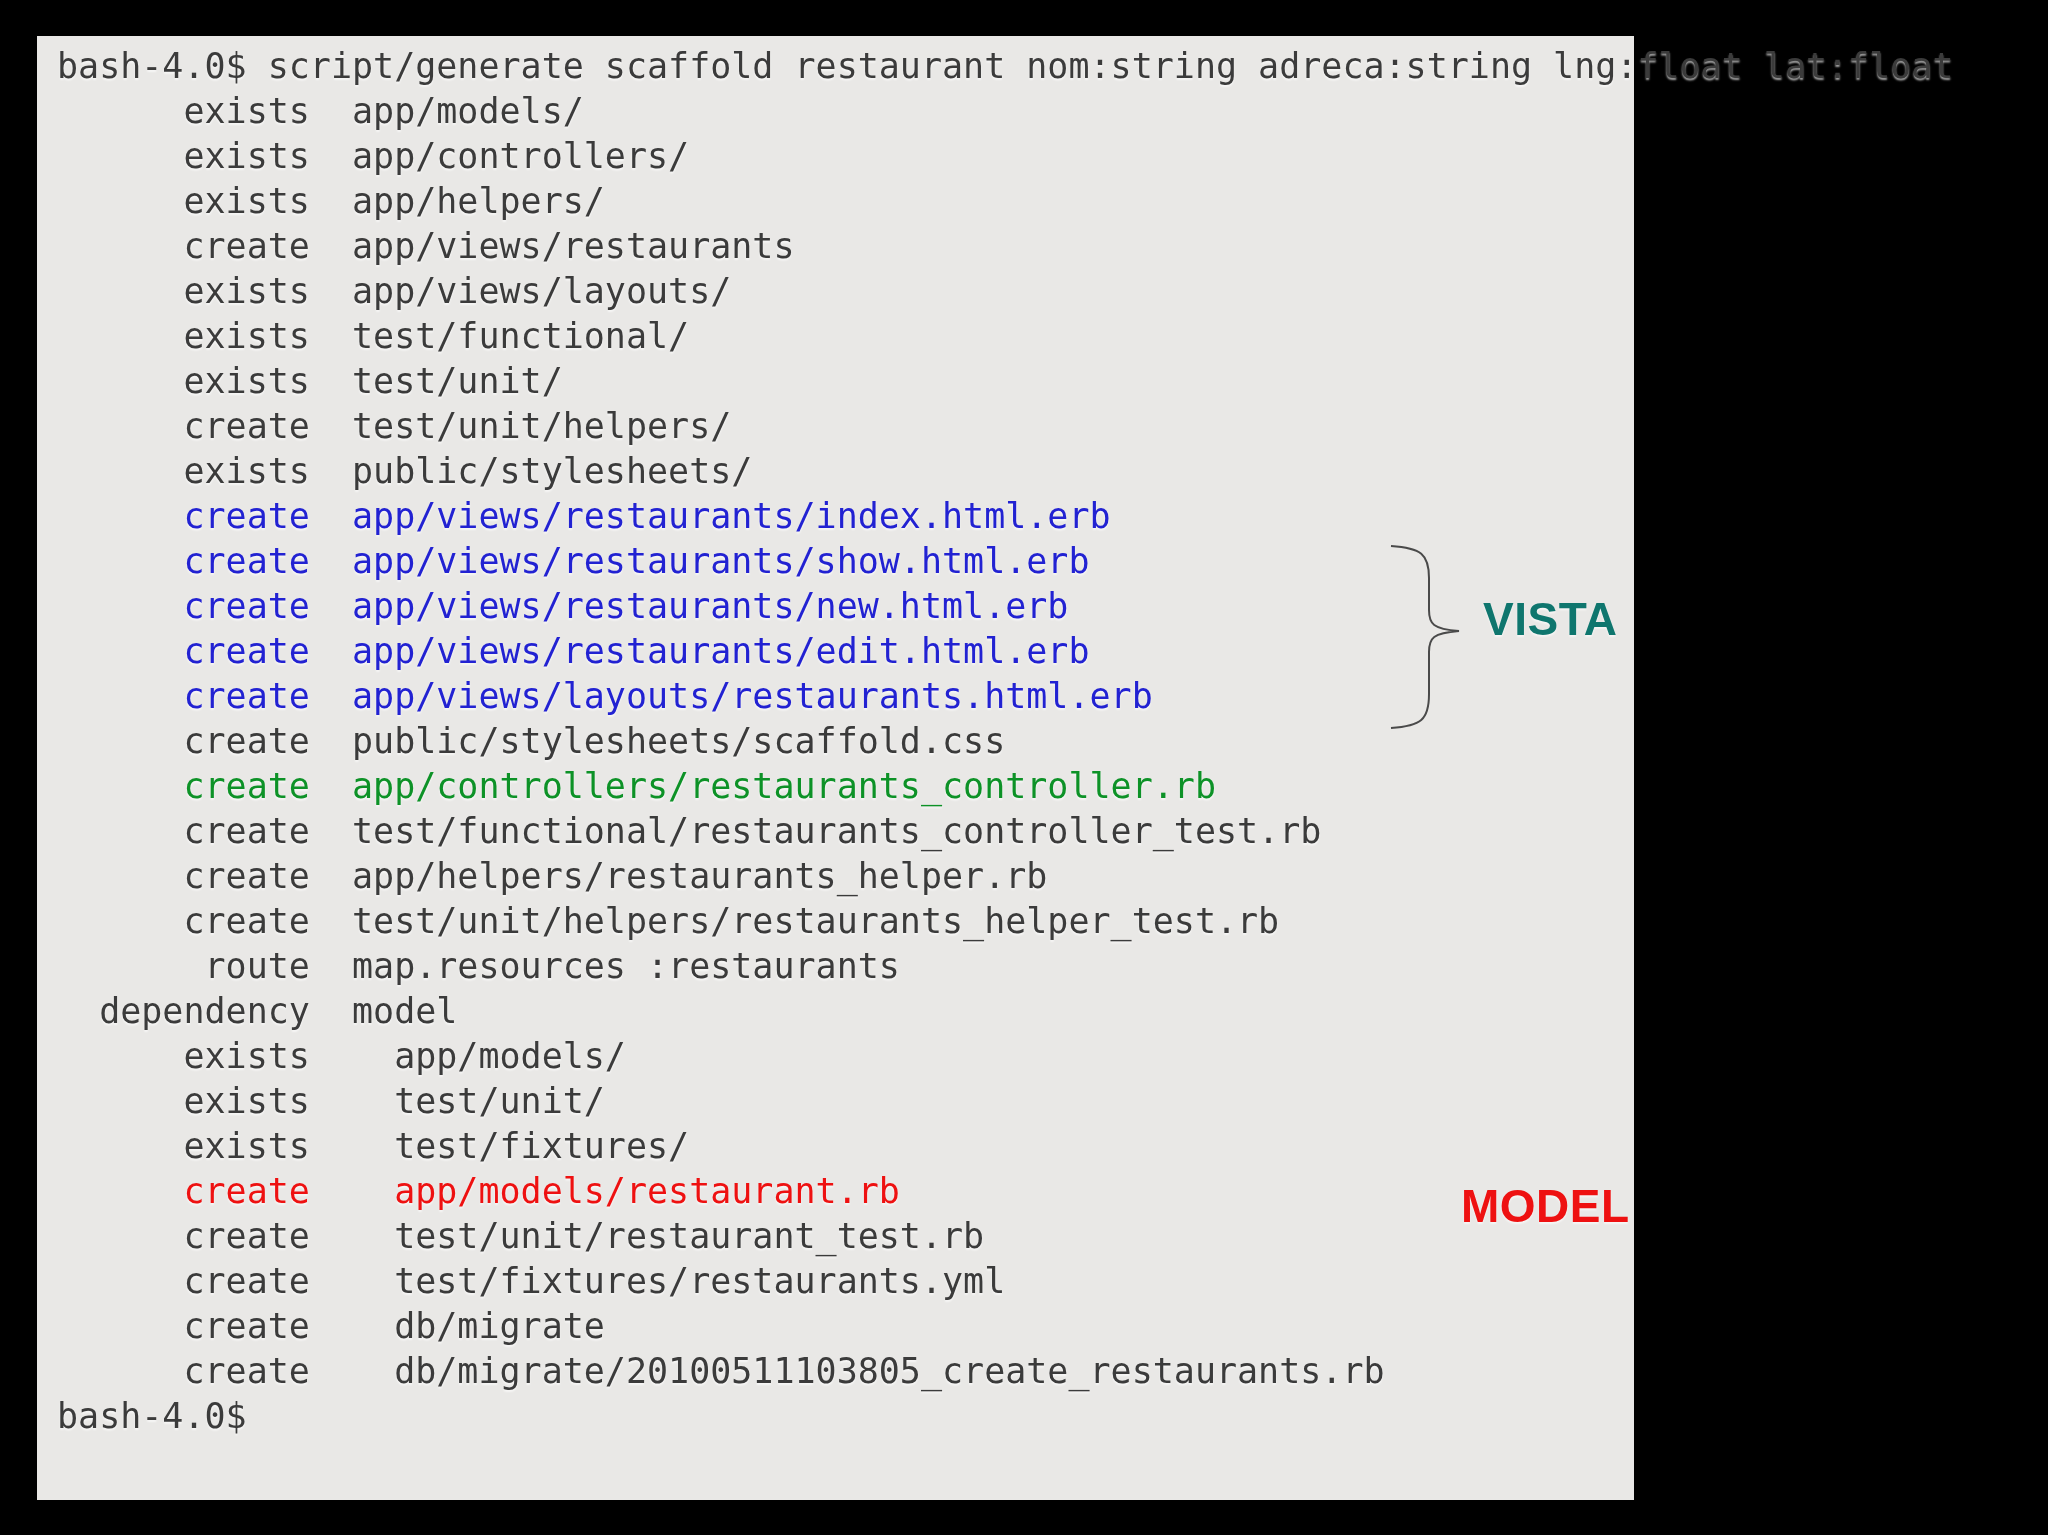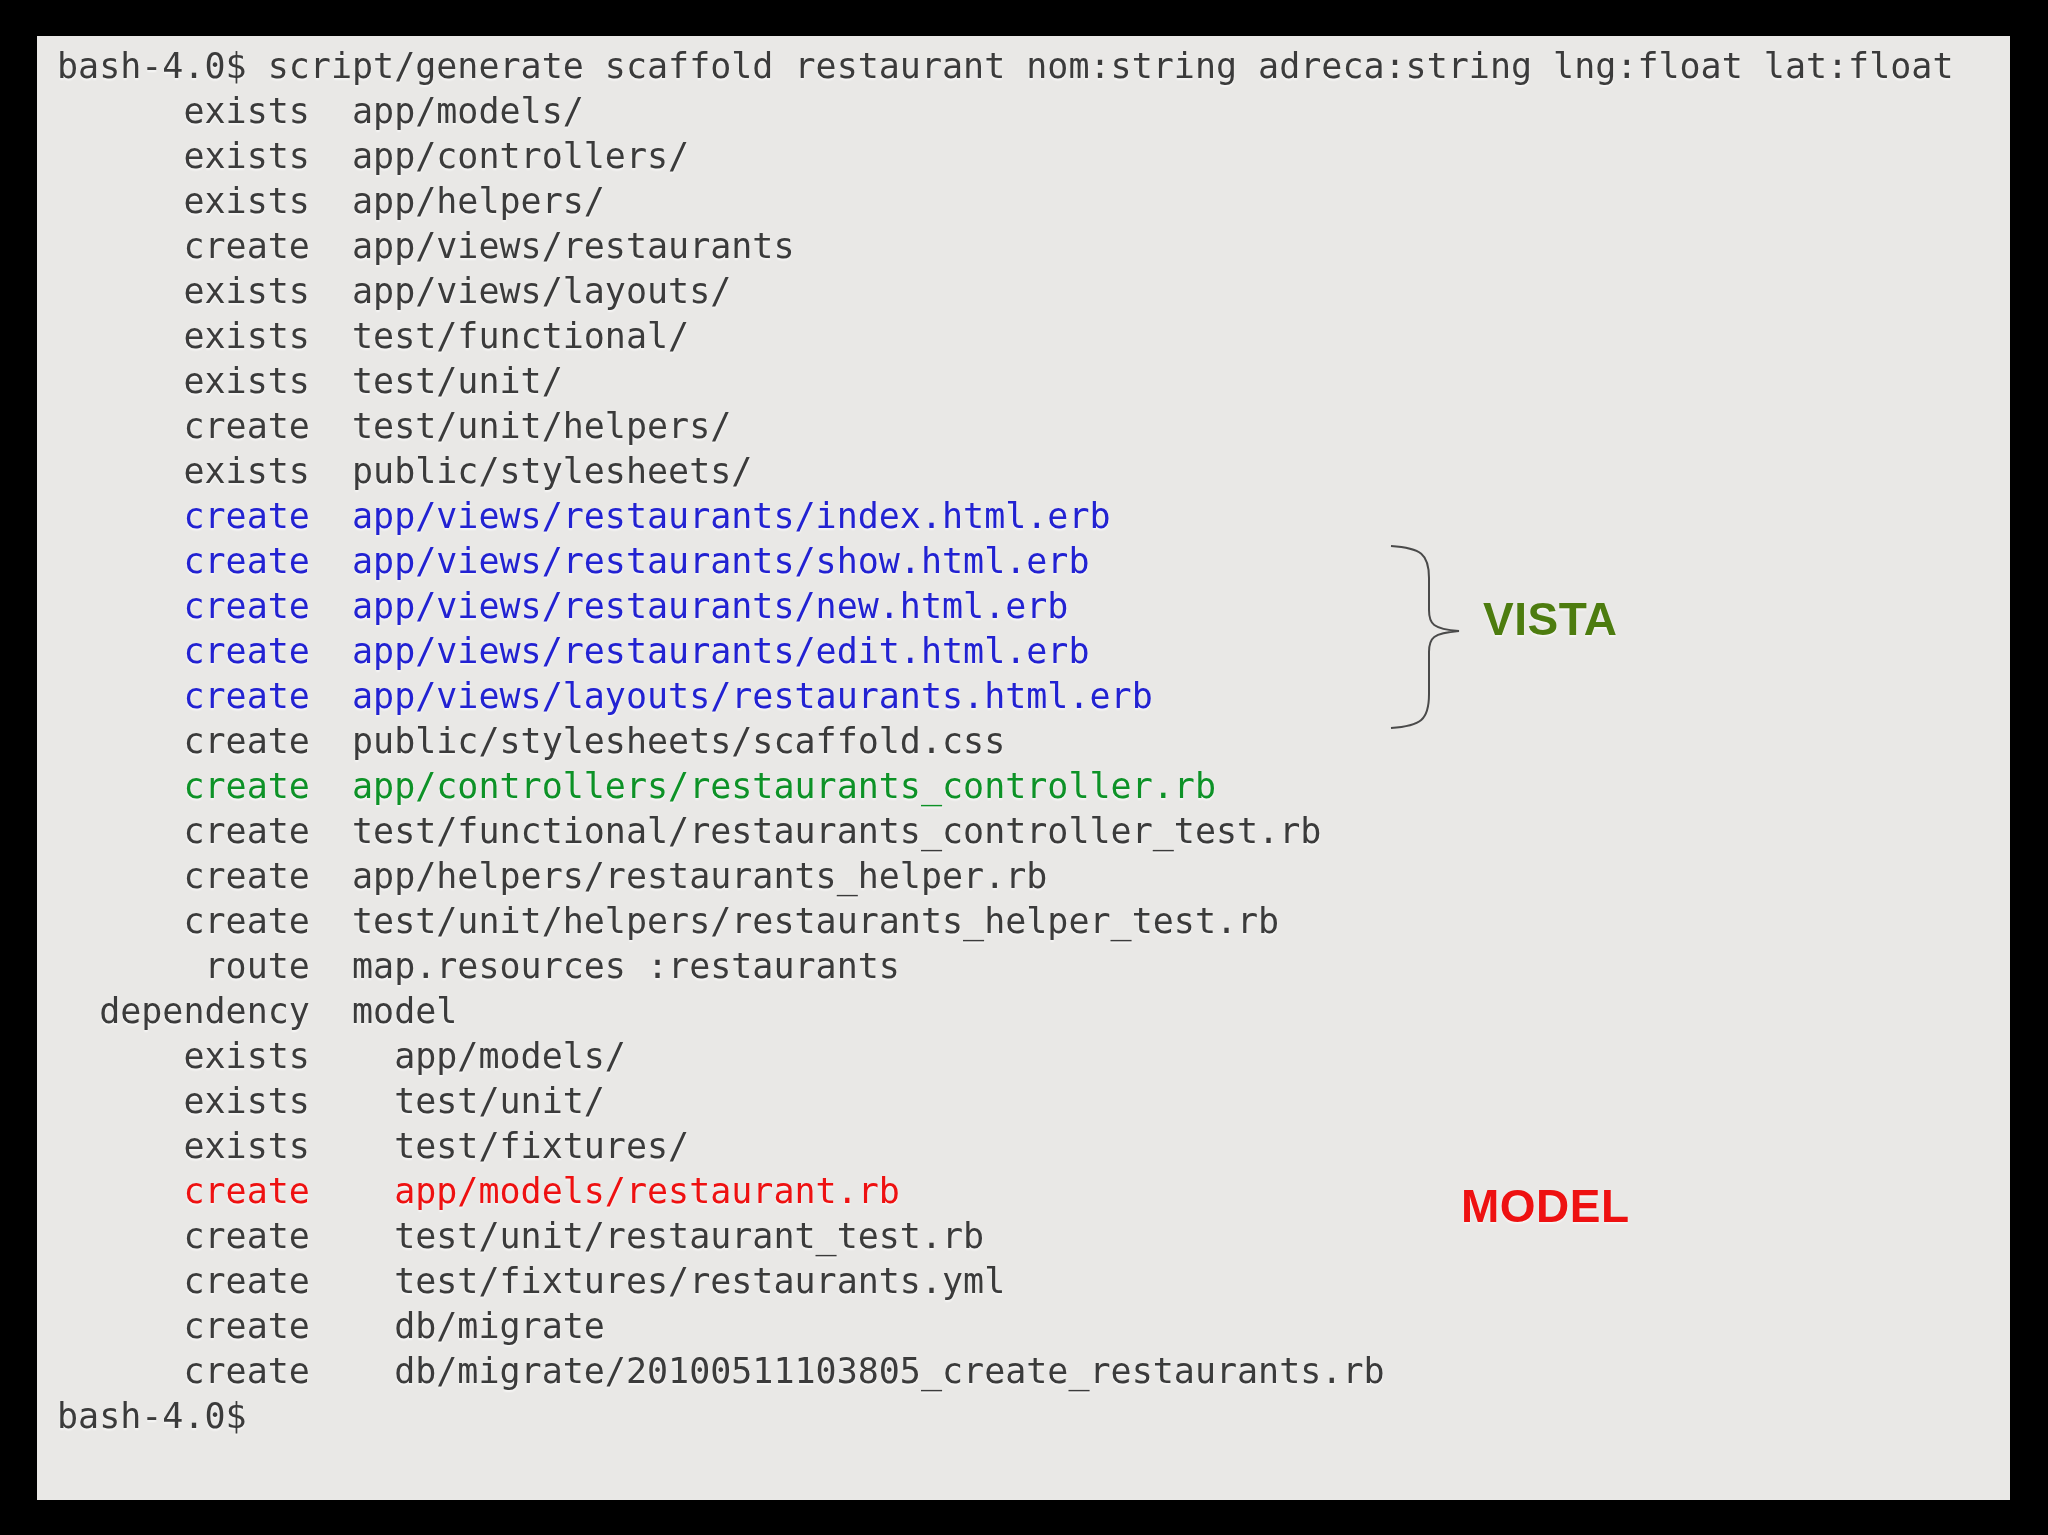--- a/index.html
+++ b/index.html
@@ -6,21 +6,21 @@
   body{
     width:2048px;height:1535px;
     background:#000;
     position:relative;
     font-family:"DejaVu Sans Mono", monospace;
     overflow:hidden;
   }
   .terminal{
     position:absolute;
     left:37px; top:36px;
-    width:1973px; height:1464px;
+    width:1597px; height:1464px;
     background:#e9e8e6;
   }
   .term-pre{
     position:absolute;
     left:20px; top:8px;
     margin:0;
     font-family:"DejaVu Sans Mono", monospace;
     font-size:35px;
     line-height:45px;
     white-space:pre;
@@ -50,18 +50,18 @@
 <body>
 
 <div class="terminal">
 
   <pre class="term-pre" id="terminal-output"><div class="term-line" style="color: rgb(59, 59, 59);">bash-4.0$ script/generate scaffold restaurant nom:string adreca:string lng:float lat:float</div><div class="term-line" style="color: rgb(59, 59, 59);">      exists  app/models/</div><div class="term-line" style="color: rgb(59, 59, 59);">      exists  app/controllers/</div><div class="term-line" style="color: rgb(59, 59, 59);">      exists  app/helpers/</div><div class="term-line" style="color: rgb(59, 59, 59);">      create  app/views/restaurants</div><div class="term-line" style="color: rgb(59, 59, 59);">      exists  app/views/layouts/</div><div class="term-line" style="color: rgb(59, 59, 59);">      exists  test/functional/</div><div class="term-line" style="color: rgb(59, 59, 59);">      exists  test/unit/</div><div class="term-line" style="color: rgb(59, 59, 59);">      create  test/unit/helpers/</div><div class="term-line" style="color: rgb(59, 59, 59);">      exists  public/stylesheets/</div><div class="term-line" style="color: rgb(34, 34, 210);">      create  app/views/restaurants/index.html.erb</div><div class="term-line" style="color: rgb(34, 34, 210);">      create  app/views/restaurants/show.html.erb</div><div class="term-line" style="color: rgb(34, 34, 210);">      create  app/views/restaurants/new.html.erb</div><div class="term-line" style="color: rgb(34, 34, 210);">      create  app/views/restaurants/edit.html.erb</div><div class="term-line" style="color: rgb(34, 34, 210);">      create  app/views/layouts/restaurants.html.erb</div><div class="term-line" style="color: rgb(59, 59, 59);">      create  public/stylesheets/scaffold.css</div><div class="term-line" style="color: rgb(13, 146, 39);">      create  app/controllers/restaurants_controller.rb</div><div class="term-line" style="color: rgb(59, 59, 59);">      create  test/functional/restaurants_controller_test.rb</div><div class="term-line" style="color: rgb(59, 59, 59);">      create  app/helpers/restaurants_helper.rb</div><div class="term-line" style="color: rgb(59, 59, 59);">      create  test/unit/helpers/restaurants_helper_test.rb</div><div class="term-line" style="color: rgb(59, 59, 59);">       route  map.resources :restaurants</div><div class="term-line" style="color: rgb(59, 59, 59);">  dependency  model</div><div class="term-line" style="color: rgb(59, 59, 59);">      exists    app/models/</div><div class="term-line" style="color: rgb(59, 59, 59);">      exists    test/unit/</div><div class="term-line" style="color: rgb(59, 59, 59);">      exists    test/fixtures/</div><div class="term-line" style="color: rgb(238, 17, 17);">      create    app/models/restaurant.rb</div><div class="term-line" style="color: rgb(59, 59, 59);">      create    test/unit/restaurant_test.rb</div><div class="term-line" style="color: rgb(59, 59, 59);">      create    test/fixtures/restaurants.yml</div><div class="term-line" style="color: rgb(59, 59, 59);">      create    db/migrate</div><div class="term-line" style="color: rgb(59, 59, 59);">      create    db/migrate/20100511103805_create_restaurants.rb</div><div class="term-line" style="color: rgb(59, 59, 59);">bash-4.0$</div></pre>
 
   <svg class="brace" viewBox="0 0 74 190" preserveAspectRatio="none">
     <path id="brace-path" d="M2,4 C32,6 40,12 40,36 L40,68 C40,82 44,87 70,89 C44,91 40,96 40,110 L40,152 C40,178 32,184 2,186" fill="none" stroke="#4a4a4a" stroke-width="2"></path>
   </svg>
 
-  <div class="annotation vista-label" style="color: #4d7c0f;">VISTA</div>
+  <div class="annotation vista-label" style="color: #0f766e;">VISTA</div>
 
 
   <div class="annotation model-label" style="color: rgb(238, 17, 17);">MODEL</div>
 
 </div>
 
 </body></html>

